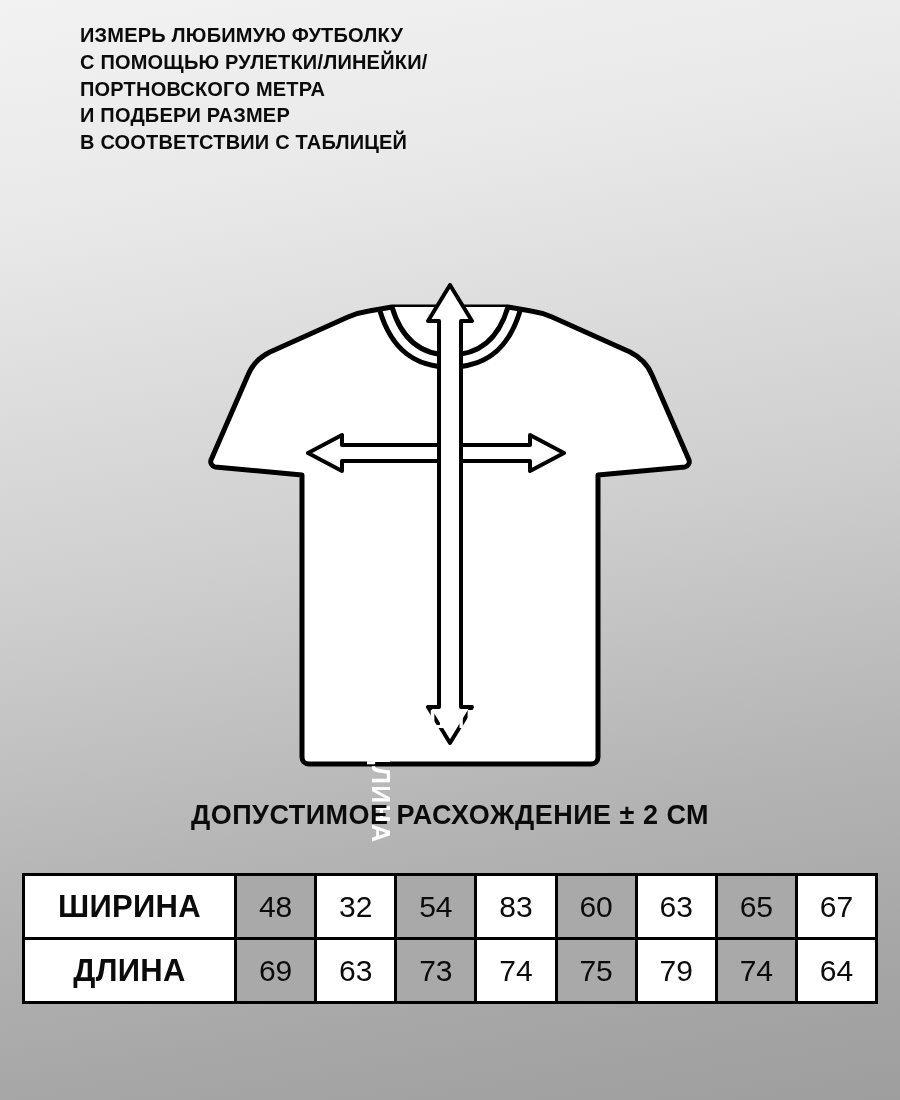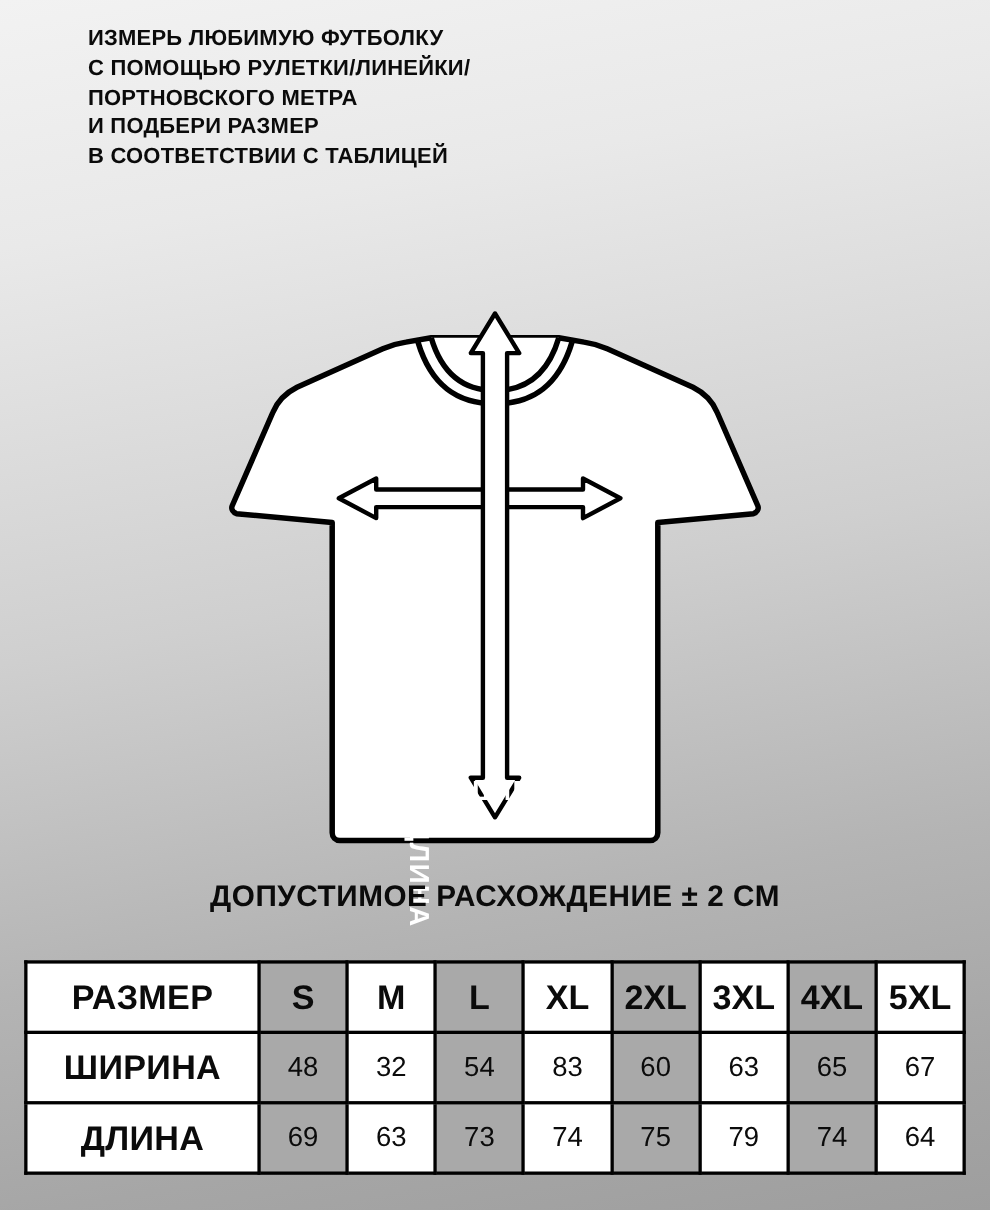--- a/index.html
+++ b/index.html
@@ -106,21 +106,21 @@
     letter-spacing: 0.3px;
   }
   table.size-table td.colhead {
     font-weight: bold;
     font-size: 31px;
   }
   table.size-table td.shaded {
     background: #a9a9a9;
   }
   table.size-table td.val {
-    font-size: 25px;
+    font-size: 30px;
   }
 </style>
 </head>
 <body>
 
 <div class="heading">ИЗМЕРЬ ЛЮБИМУЮ ФУТБОЛКУ
 С ПОМОЩЬЮ РУЛЕТКИ/ЛИНЕЙКИ/
 ПОРТНОВСКОГО МЕТРА
 И ПОДБЕРИ РАЗМЕР
 В СООТВЕТСТВИИ С ТАБЛИЦЕЙ</div>
@@ -168,31 +168,20 @@
   <div class="dim-label label-length">
     <span>ДЛИНА</span>
   </div>
 </div>
 
 <div class="tolerance">ДОПУСТИМОЕ  РАСХОЖДЕНИЕ ± 2 СМ</div>
 
 <div class="table-wrap">
   <table class="size-table">
     <tbody>
-      <tr>
-        <td class="rowhead">РАЗМЕР</td>
-        <td class="colhead shaded">S</td>
-        <td class="colhead">M</td>
-        <td class="colhead shaded">L</td>
-        <td class="colhead">XL</td>
-        <td class="colhead shaded">2XL</td>
-        <td class="colhead">3XL</td>
-        <td class="colhead shaded">4XL</td>
-        <td class="colhead">5XL</td>
-      </tr>
       <tr>
         <td class="rowhead">ШИРИНА</td>
         <td class="val shaded">48</td>
         <td class="val">32</td>
         <td class="val shaded">54</td>
         <td class="val">83</td>
         <td class="val shaded">60</td>
         <td class="val">63</td>
         <td class="val shaded">65</td>
         <td class="val">67</td>

